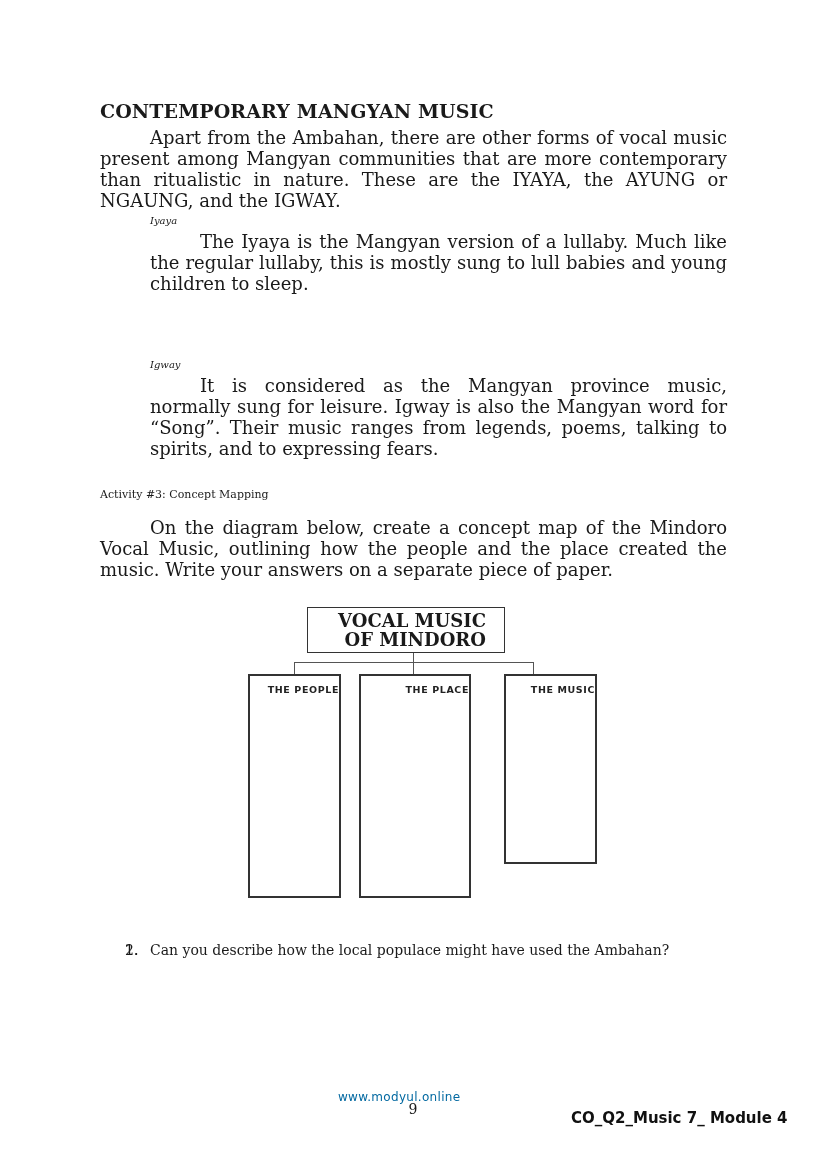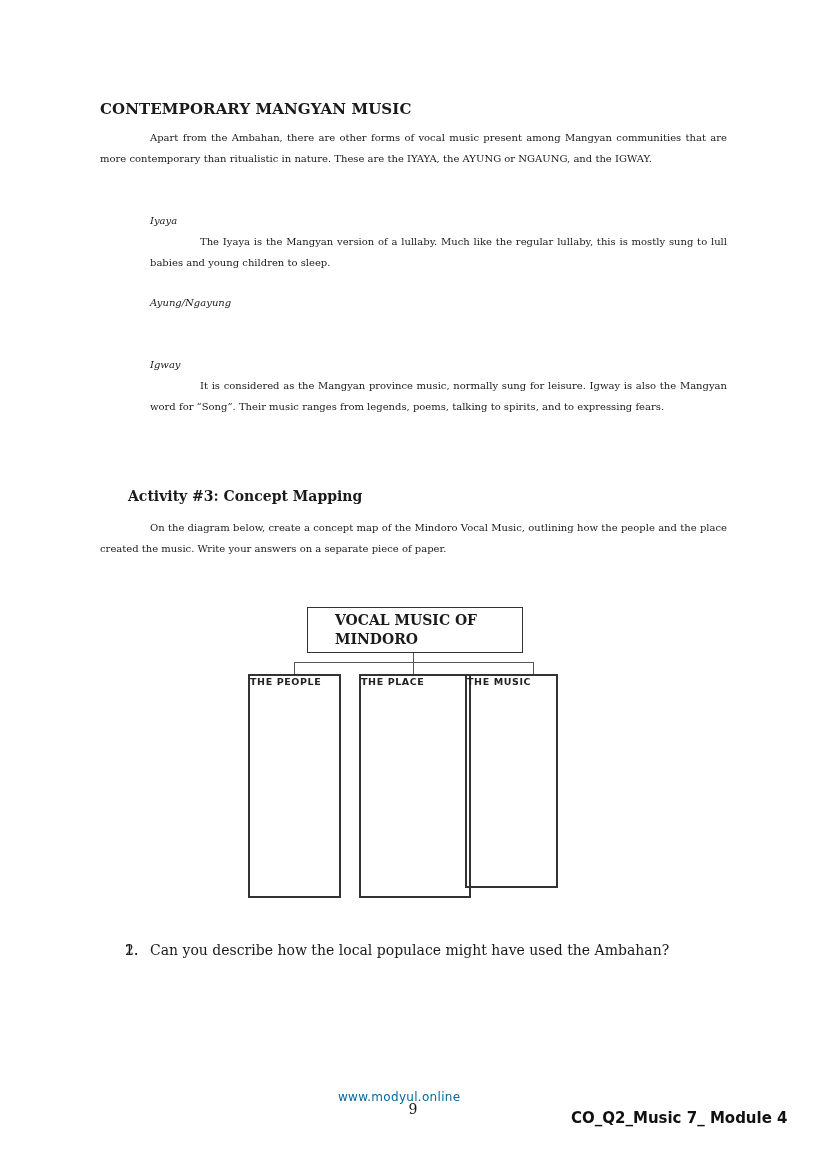--- a/index.html
+++ b/index.html
@@ -2,44 +2,44 @@
 <html><head>
   <meta charset="utf-8">
   <style>
     html, body { margin: 0; padding: 0; background: #ffffff; }
     body {
       width: 826px; height: 1169px; position: relative; overflow: hidden;
       font-family: "DejaVu Serif", serif; color: #1a1a1a;
     }
     .abs { position: absolute; }
     .heading {
-      left: 100px; top: 100px; font-weight: bold; font-size: 15px; letter-spacing: 0.1px;
+      left: 100px; top: 100px; font-weight: bold; font-size: 19px; letter-spacing: 0.1px;
     }
     .para {
-      font-size: 10px; line-height: 21px; text-align: justify; text-align-last: left;
+      font-size: 18px; line-height: 21px; text-align: justify; text-align-last: left;
       margin: 0;
     }
     .indent { text-indent: 50px; }
     .subhead { font-style: italic; font-size: 10px; line-height: 21px; }
     .activity-title {
-      left: 100px; top: 488px; font-weight: bold; font-size: 14px; margin-left: 28px;
+      left: 100px; top: 488px; font-weight: normal; font-size: 11px;
     }
     
     .box-main {
-      left: 307px; top: 607px; width: 216px; height: 46px;
+      left: 307px; top: 607px; width: 198px; height: 46px;
       border: 1.5px solid #333; box-sizing: border-box;
-      display: flex; align-items: center; justify-content: center; text-align: left;
-      font-weight: bold; font-size: 14px; line-height: 19px;
+      display: flex; align-items: center; justify-content: center; text-align: right;
+      font-weight: bold; font-size: 18px; line-height: 19px;
     }
     .col-box {
       top: 674px; height: 224px; border: 2px solid #333; box-sizing: border-box;
     }
     .col-label {
       font-family: "DejaVu Sans", sans-serif; font-weight: bold; font-size: 9.5px;
-      letter-spacing: 0.6px; text-align: left; margin-top: 0; color: #222;
+      letter-spacing: 0.6px; text-align: right; margin-top: 8px; color: #222;
     }
     .line { background: #555; position: absolute; }
     .qlist { left: 100px; top: 940px; width: 627px; margin: 0; padding: 0; list-style: none; }
     .qlist li { position: relative; padding-left: 50px; font-size: 14px; line-height: 21px; text-align: justify; text-align-last: left; }
     .qnum { position: absolute; left: 25px; top: 0; }
     .page-num { left: 400px; top: 1101px; width: 26px; text-align: center; font-size: 14px; }
     .footer-code {
       left: 571px; top: 1109px; font-family: "DejaVu Sans", sans-serif; font-weight: bold; font-size: 15px; color: #111;
     }
     .watermark {
@@ -52,21 +52,20 @@
 <div class="abs heading">CONTEMPORARY MANGYAN MUSIC</div>
 
 <p class="abs para indent" style="left:100px; top:127px; width:627px;">Apart from the Ambahan, there are other forms of vocal music present among Mangyan communities that are more contemporary than ritualistic in nature. These are the IYAYA, the AYUNG or NGAUNG, and the IGWAY.</p>
 
 <div class="abs" style="left:150px; top:210px; width:577px;">
   <div class="subhead">Iyaya</div>
   <p class="para indent">The Iyaya is the Mangyan version of a lullaby. Much like the regular lullaby, this is mostly sung to lull babies and young children to sleep.</p>
 </div>
 
 <div class="abs" style="left:150px; top:292px; width:577px;">
-  <div class="subhead">Ayung/Ngayung</div>
 </div>
 
 <div class="abs" style="left:150px; top:354px; width:577px;">
   <div class="subhead">Igway</div>
   <p class="para indent">It is considered as the Mangyan province music, normally sung for leisure. Igway is also the Mangyan word for “Song”. Their music ranges from legends, poems, talking to spirits, and to expressing fears.</p>
 </div>
 
 <div class="abs activity-title">Activity #3: Concept Mapping</div>
 
 <p class="abs para indent" style="left:100px; top:517px; width:627px;">On the diagram below, create a concept map of the Mindoro Vocal Music, outlining how the people and the place created the music. Write your answers on a separate piece of paper.</p>
@@ -79,21 +78,21 @@
   <div class="line" style="left:294px; top:662px; width:240px; height:1px;"></div>
   <div class="line" style="left:294px; top:662px; width:1px; height:12px;"></div>
   <div class="line" style="left:533px; top:662px; width:1px; height:12px;"></div>
 
   <div class="abs col-box" style="left:248px; width:93px;">
     <div class="col-label">THE PEOPLE</div>
   </div>
   <div class="abs col-box" style="left:359px; width:112px;">
     <div class="col-label">THE PLACE</div>
   </div>
-  <div class="abs col-box" style="left:465px; width:93px; height:214px;">
+  <div class="abs col-box" style="left:504px; width:93px; height:190px;">
     <div class="col-label">THE MUSIC</div>
   </div>
 </div>
 
 <ol class="abs qlist">
   <li>
     <span class="qnum">1.</span>
   </li>
   <li>
     <span class="qnum">2.</span>

